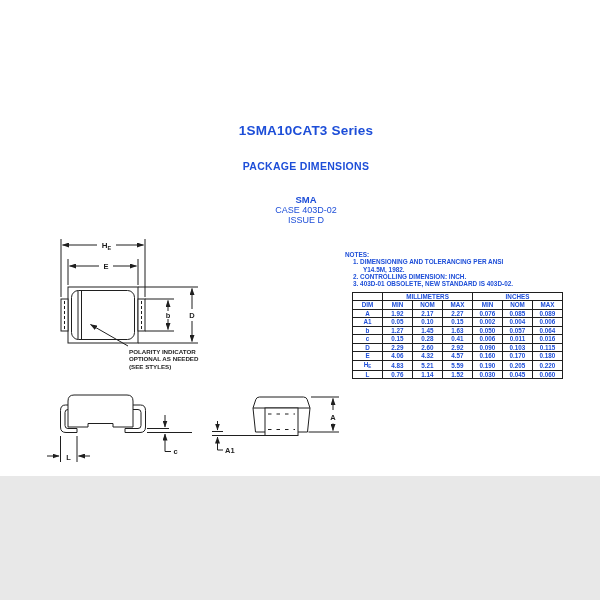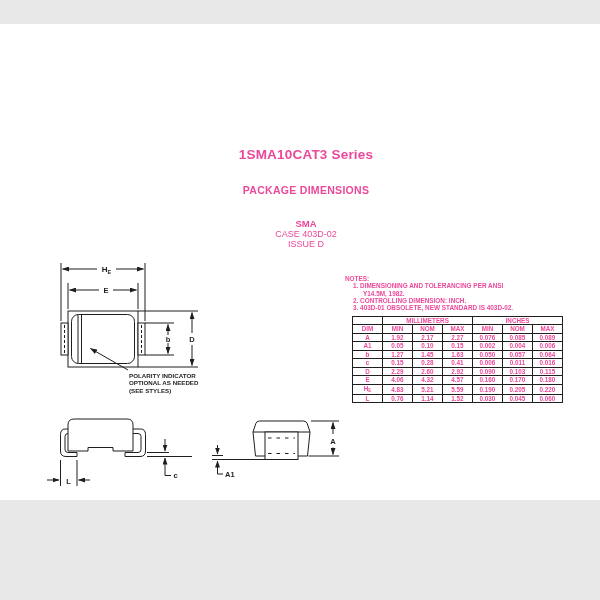--- a/index.html
+++ b/index.html
@@ -1,17 +1,17 @@
 <!DOCTYPE html>
 <html><head>
 <meta charset="utf-8">
 <style>
   html,body{margin:0;padding:0;background:#e8e8e8;}
   .page{position:relative;width:600px;height:476px;background:#ffffff;overflow:hidden;
-        font-family:"Liberation Sans",sans-serif;color:#ec4899;margin-top:24px;}
+        font-family:"Liberation Sans",sans-serif;color:#1d4ed8;}
   .center-block{position:absolute;left:6px;width:600px;text-align:center;}
   .doc-title{top:123px;font-size:13.5px;font-weight:bold;letter-spacing:.2px;}
   .section-heading{top:160px;font-size:10.5px;font-weight:bold;letter-spacing:.3px;}
   .pkg-name{top:194px;font-size:9.5px;font-weight:bold;}
   .case-line{top:205px;font-size:9px;}
   .issue-line{top:215px;font-size:9px;}
   .notes{position:absolute;left:345px;top:251px;font-size:6.4px;font-weight:bold;
          line-height:7.3px;white-space:nowrap;}
   .note-item{margin-left:8px;}
   .note-cont{margin-left:18px;}

